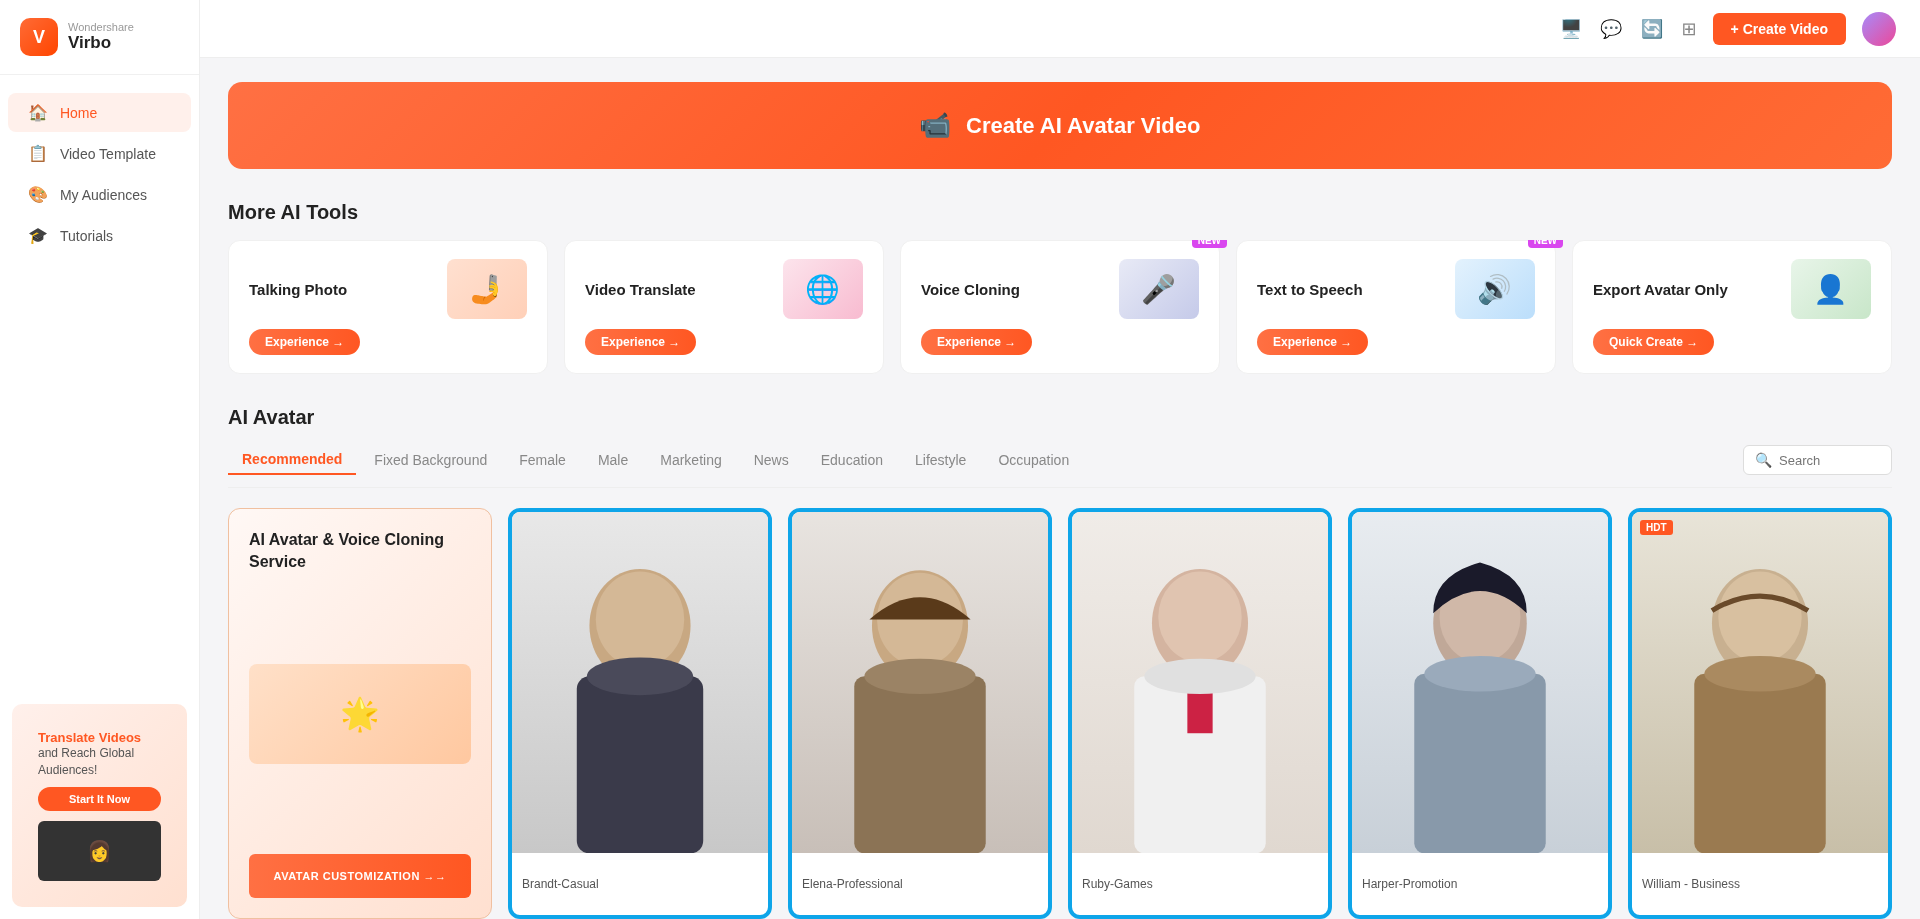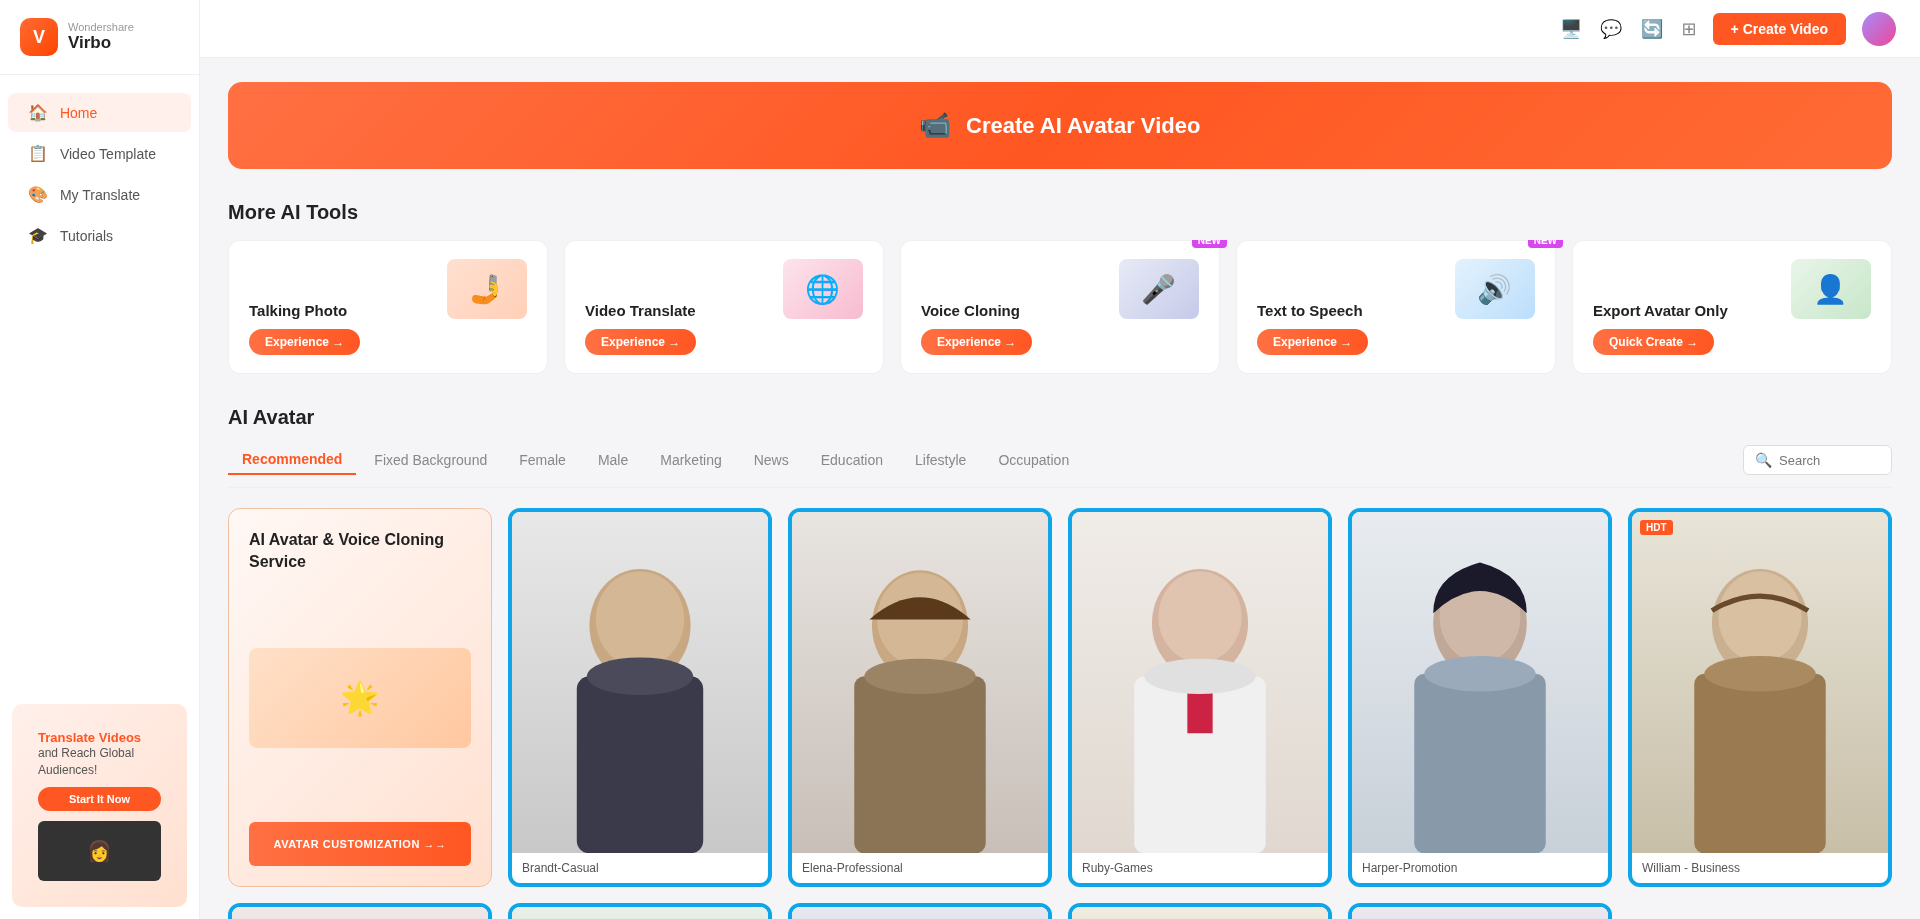--- a/index.html
+++ b/index.html
@@ -126,21 +126,21 @@
       padding: 18px 20px;
       min-width: 240px;
       flex: 1;
       display: flex;
       flex-direction: column;
       gap: 10px;
       position: relative;
       cursor: pointer;
       border: 1px solid #f0f0f0;
     }
-    .tool-card-header { display: flex; align-items: flex-end; justify-content: space-between; }
+    .tool-card-header { display: flex; align-items: center; justify-content: space-between; }
     .tool-card-title { font-size: 15px; font-weight: 700; color: #222; }
     .tool-card-img {
       width: 80px; height: 60px;
       border-radius: 8px;
       background: linear-gradient(135deg, #fce4ec, #f8bbd0);
       display: flex; align-items: center; justify-content: center;
       font-size: 28px;
       overflow: hidden;
     }
     .tool-card-btn {
@@ -225,21 +225,21 @@
     .avatar-card-img {
       width: 100%;
       aspect-ratio: 0.75;
       background: #e8e8e8;
       display: flex; align-items: flex-end; justify-content: center;
       font-size: 60px;
       overflow: hidden;
       position: relative;
     }
     .avatar-card-label {
-      padding: 8px 10px;
+      padding: 24px 10px;
       font-size: 12px;
       color: #555;
       font-weight: 500;
     }
     .avatar-card-badge {
       position: absolute;
       top: 8px; left: 8px;
       background: #ff5722;
       color: #fff;
       font-size: 10px;
@@ -345,21 +345,21 @@
     <div class="sidebar-item active">
       <span class="sidebar-item-icon">🏠</span>
       <span>Home</span>
     </div>
     <div class="sidebar-item">
       <span class="sidebar-item-icon">📋</span>
       <span>Video Template</span>
     </div>
     <div class="sidebar-item">
       <span class="sidebar-item-icon">🎨</span>
-      <span>My Translate</span>
+      <span>My Audiences</span>
     </div>
     <div class="sidebar-item">
       <span class="sidebar-item-icon">🎓</span>
       <span>Tutorials</span>
     </div>
   </nav>
 
   <div class="sidebar-promo">
     <div>
       <span class="sidebar-promo-highlight">Translate Videos</span>

